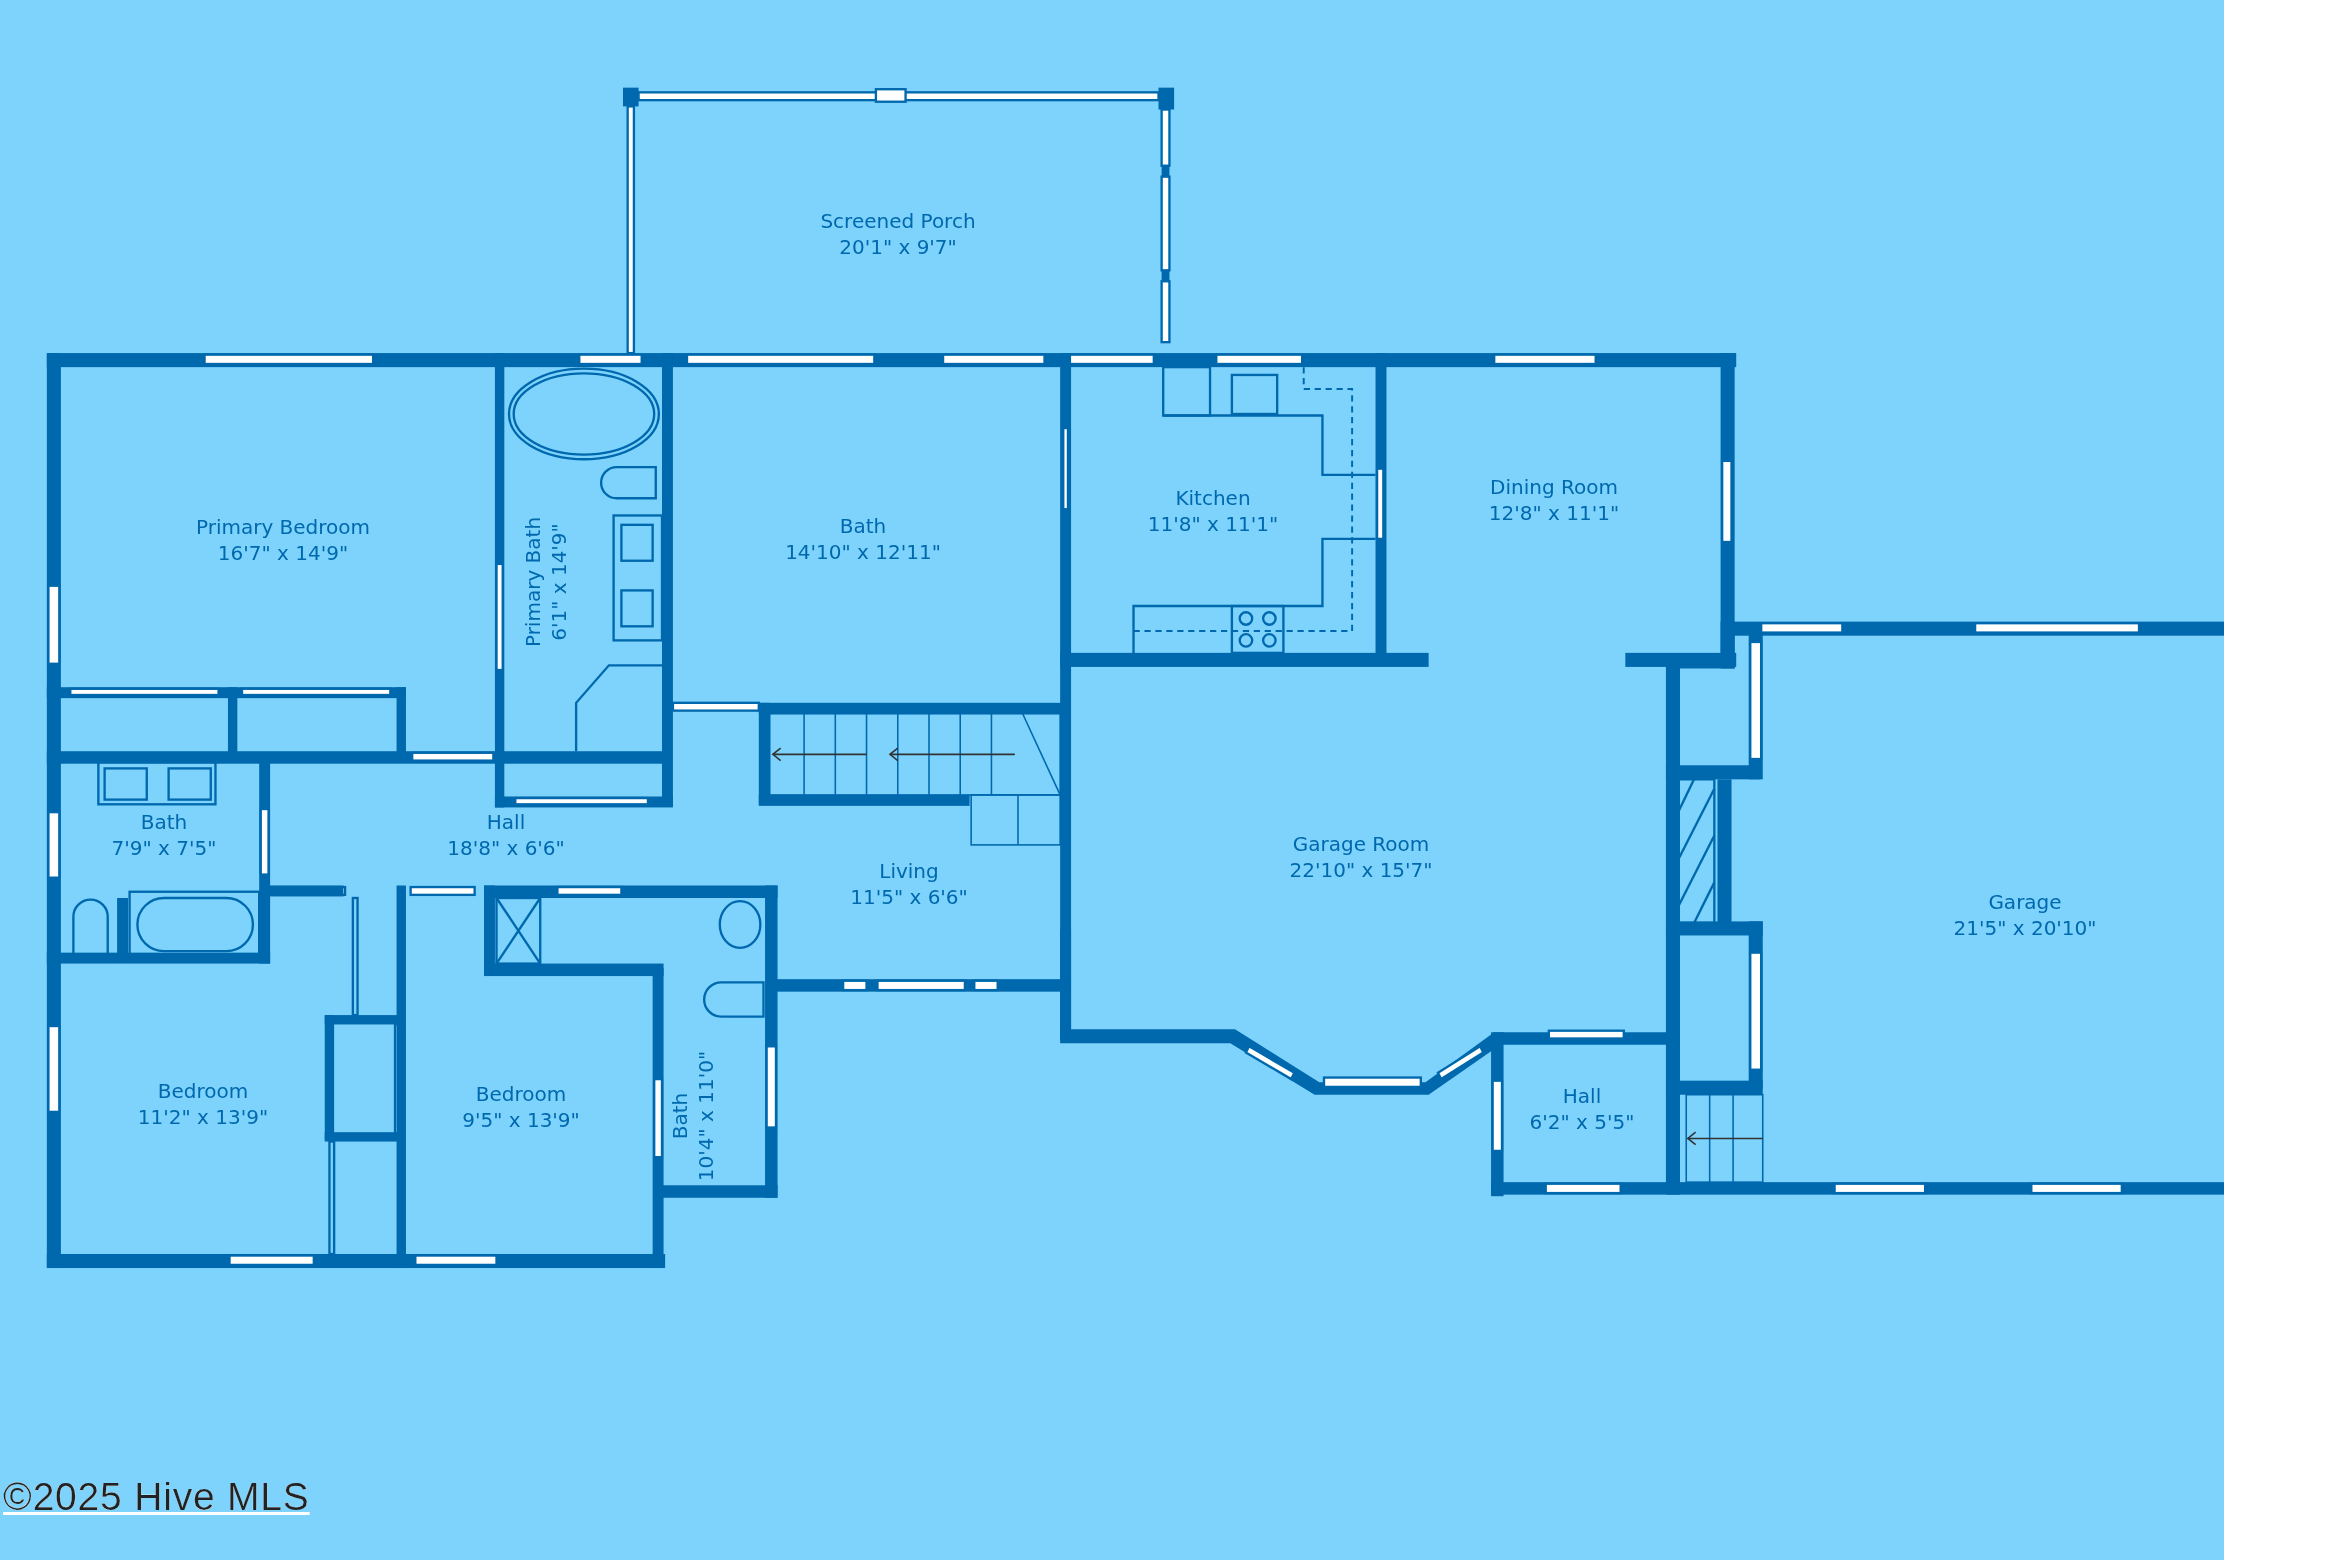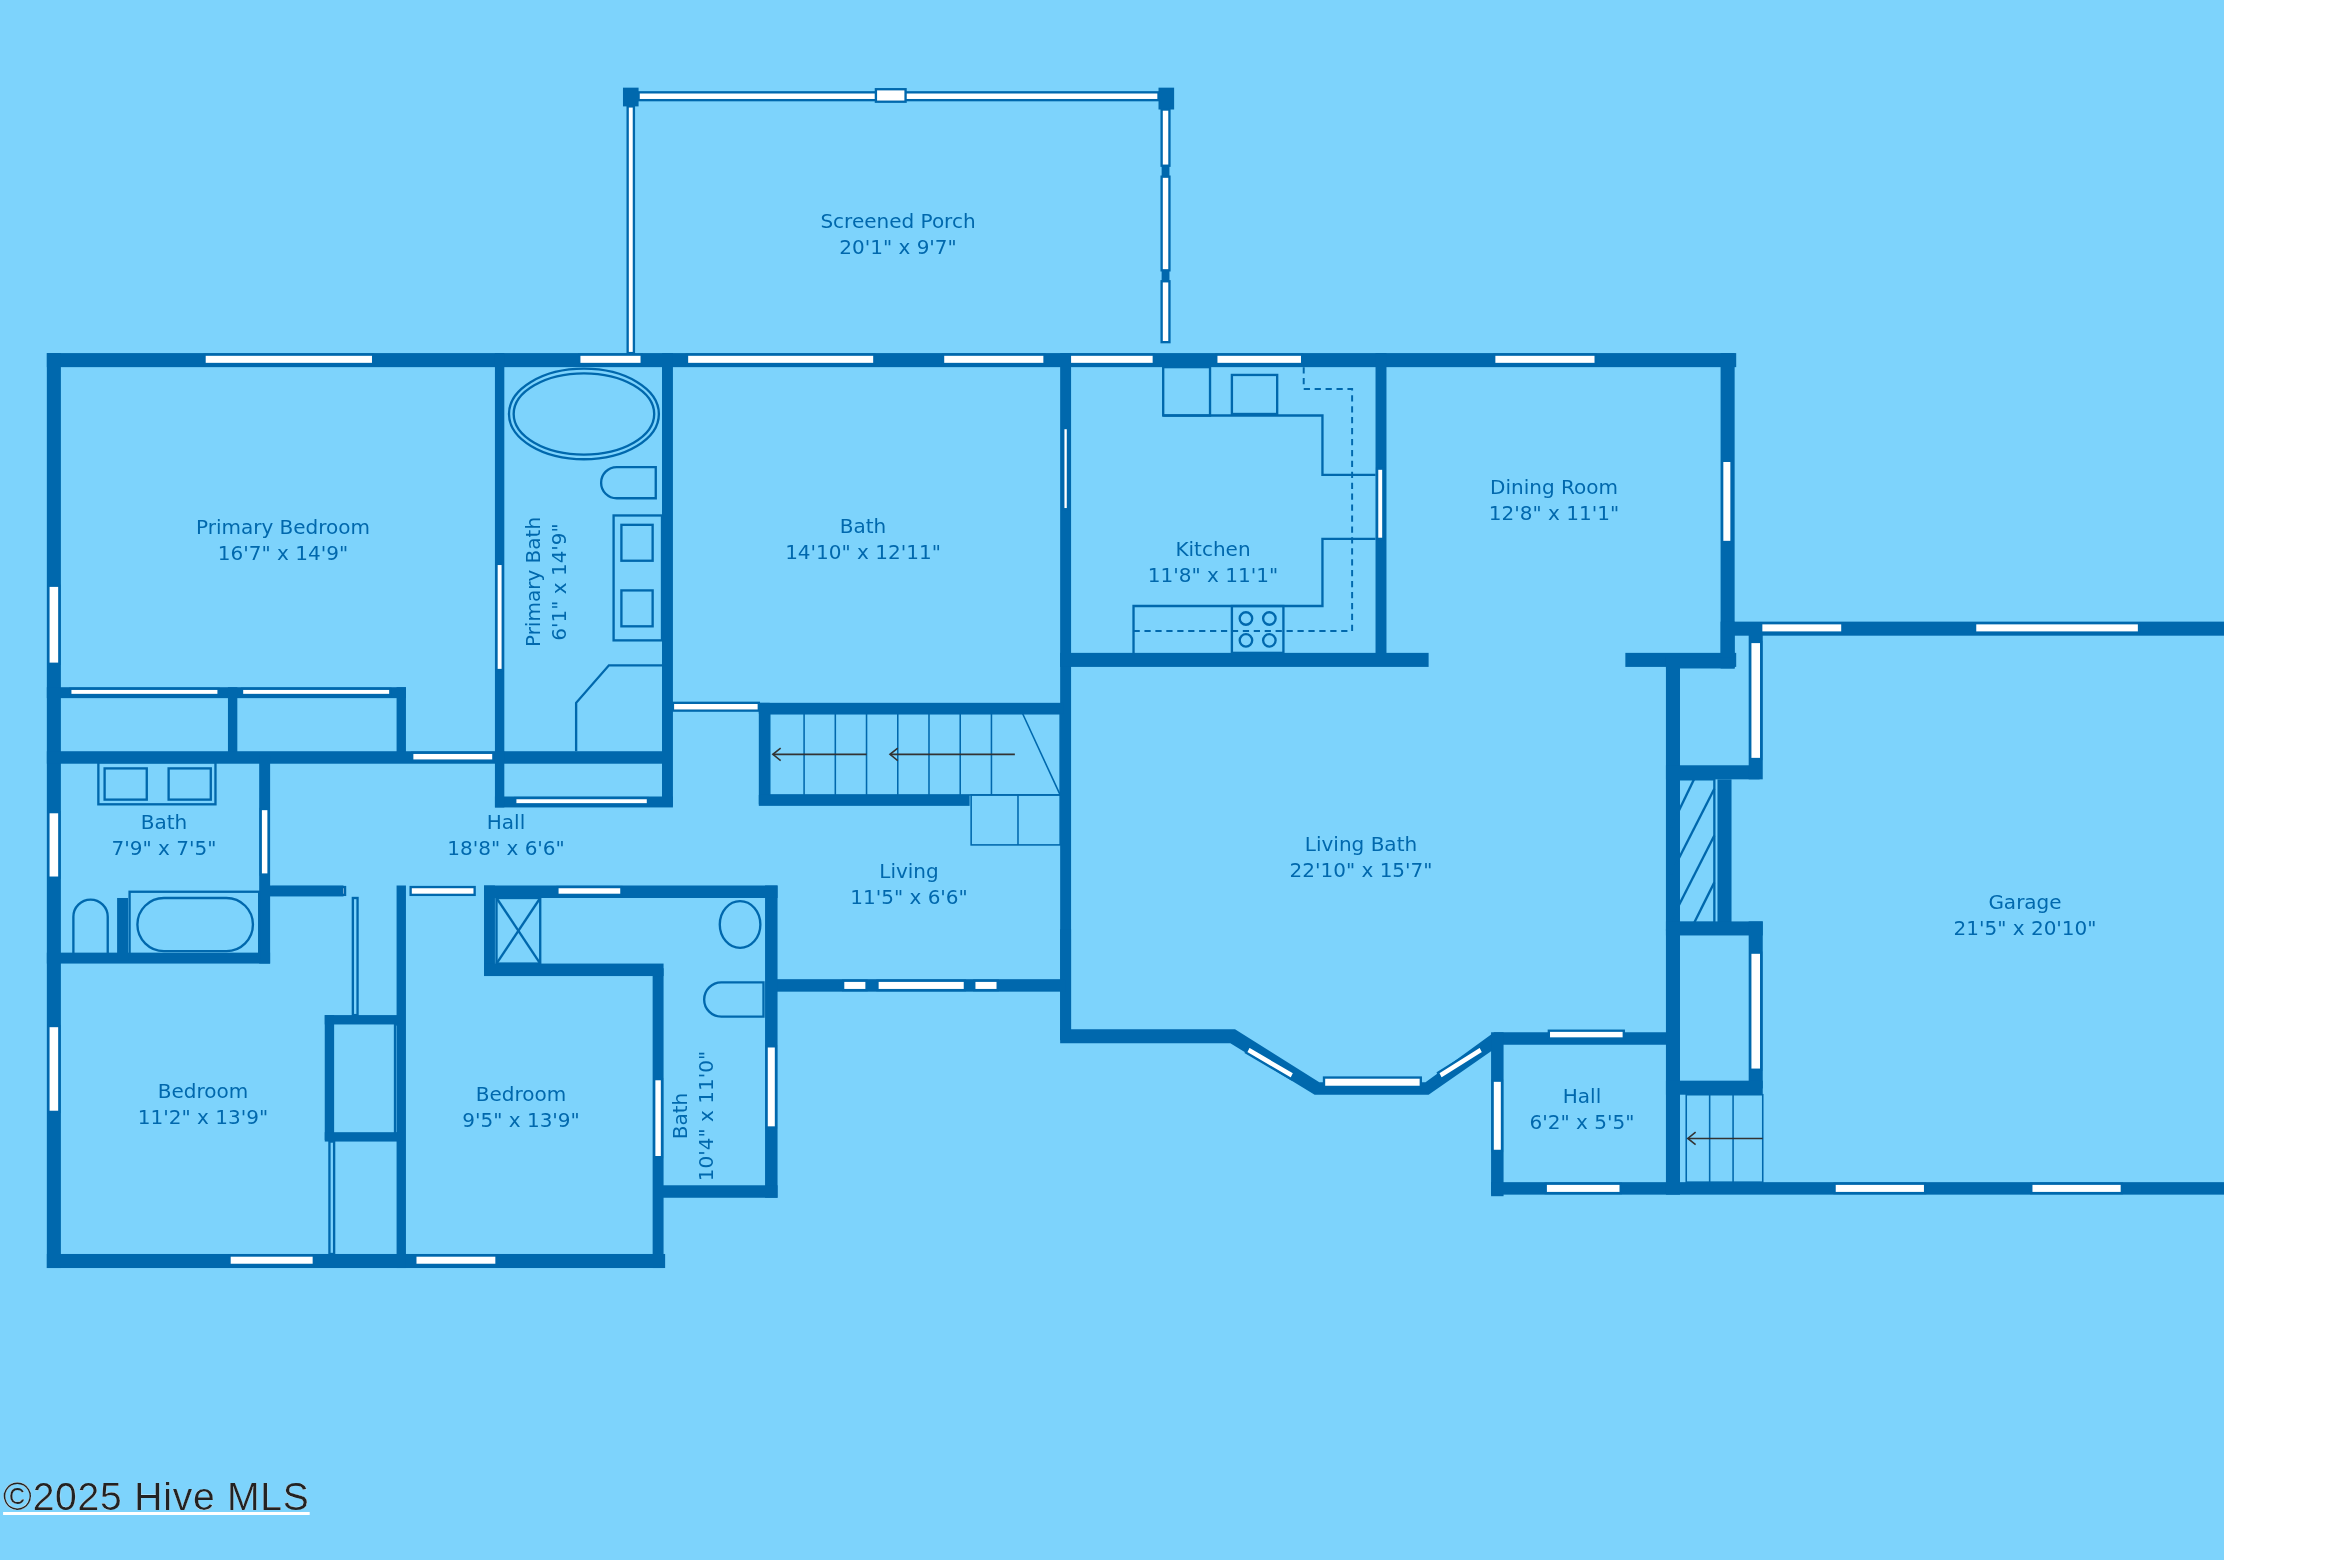--- a/index.html
+++ b/index.html
@@ -224,42 +224,42 @@
   <span>16'7" x 14'9"</span>
 </div>
 <div class="lbl rot" style="left:546px;top:582px">
   <span>Primary Bath</span>
   <span>6'1" x 14'9"</span>
 </div>
 <div class="lbl" style="left:863px;top:539px">
   <span>Bath</span>
   <span>14'10" x 12'11"</span>
 </div>
-<div class="lbl" style="left:1213px;top:562px">
+<div class="lbl" style="left:1213px;top:511px">
   <span>Kitchen</span>
   <span>11'8" x 11'1"</span>
 </div>
 <div class="lbl" style="left:1554px;top:500px">
   <span>Dining Room</span>
   <span>12'8" x 11'1"</span>
 </div>
 <div class="lbl" style="left:164px;top:835px">
   <span>Bath</span>
   <span>7'9" x 7'5"</span>
 </div>
 <div class="lbl" style="left:506px;top:835px">
   <span>Hall</span>
   <span>18'8" x 6'6"</span>
 </div>
 <div class="lbl" style="left:909px;top:884px">
   <span>Living</span>
   <span>11'5" x 6'6"</span>
 </div>
 <div class="lbl" style="left:1361px;top:857px">
-  <span>Living Bath</span>
+  <span>Garage Room</span>
   <span>22'10" x 15'7"</span>
 </div>
 <div class="lbl" style="left:2025px;top:915px">
   <span>Garage</span>
   <span>21'5" x 20'10"</span>
 </div>
 <div class="lbl" style="left:203px;top:1104px">
   <span>Bedroom</span>
   <span>11'2" x 13'9"</span>
 </div>

